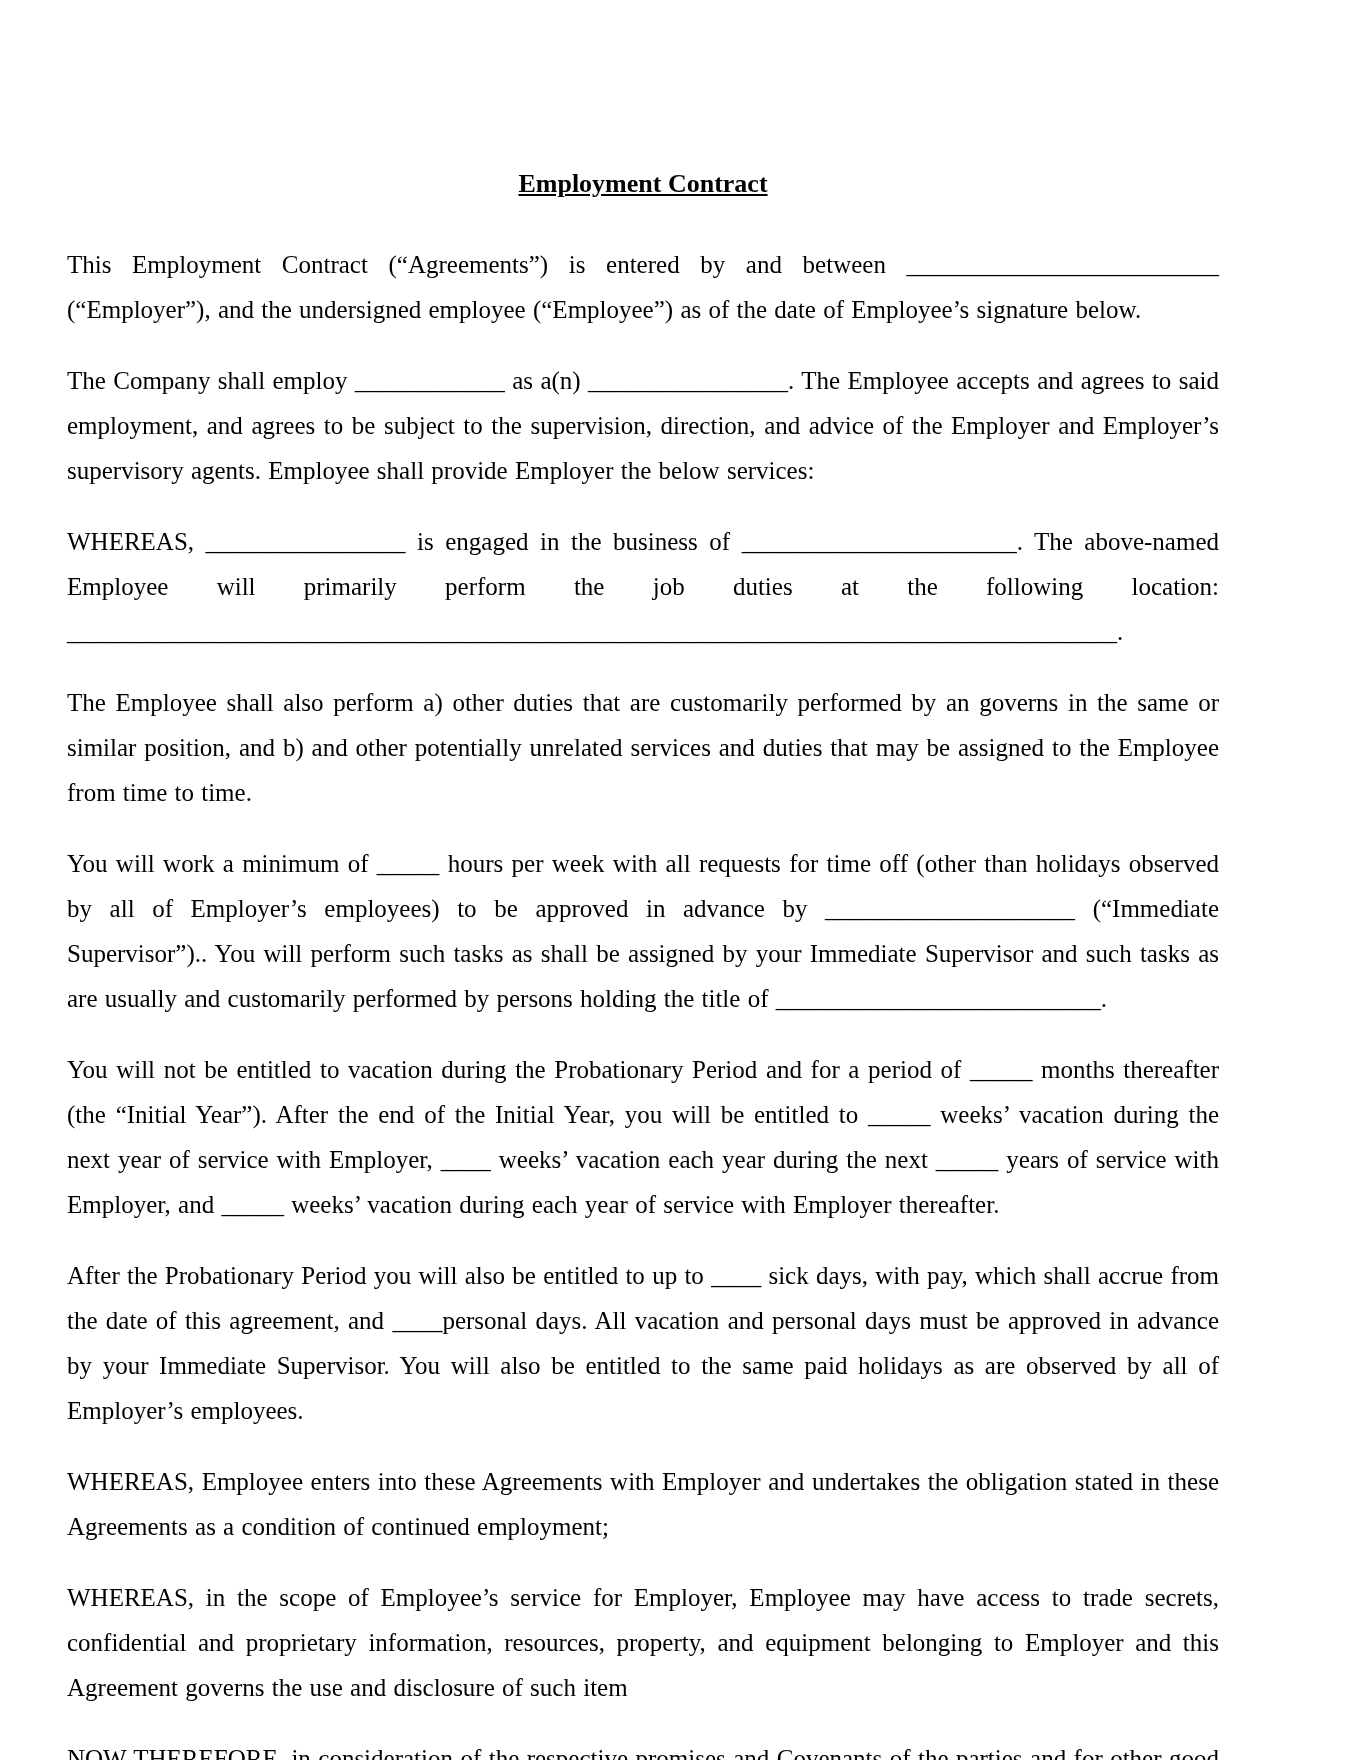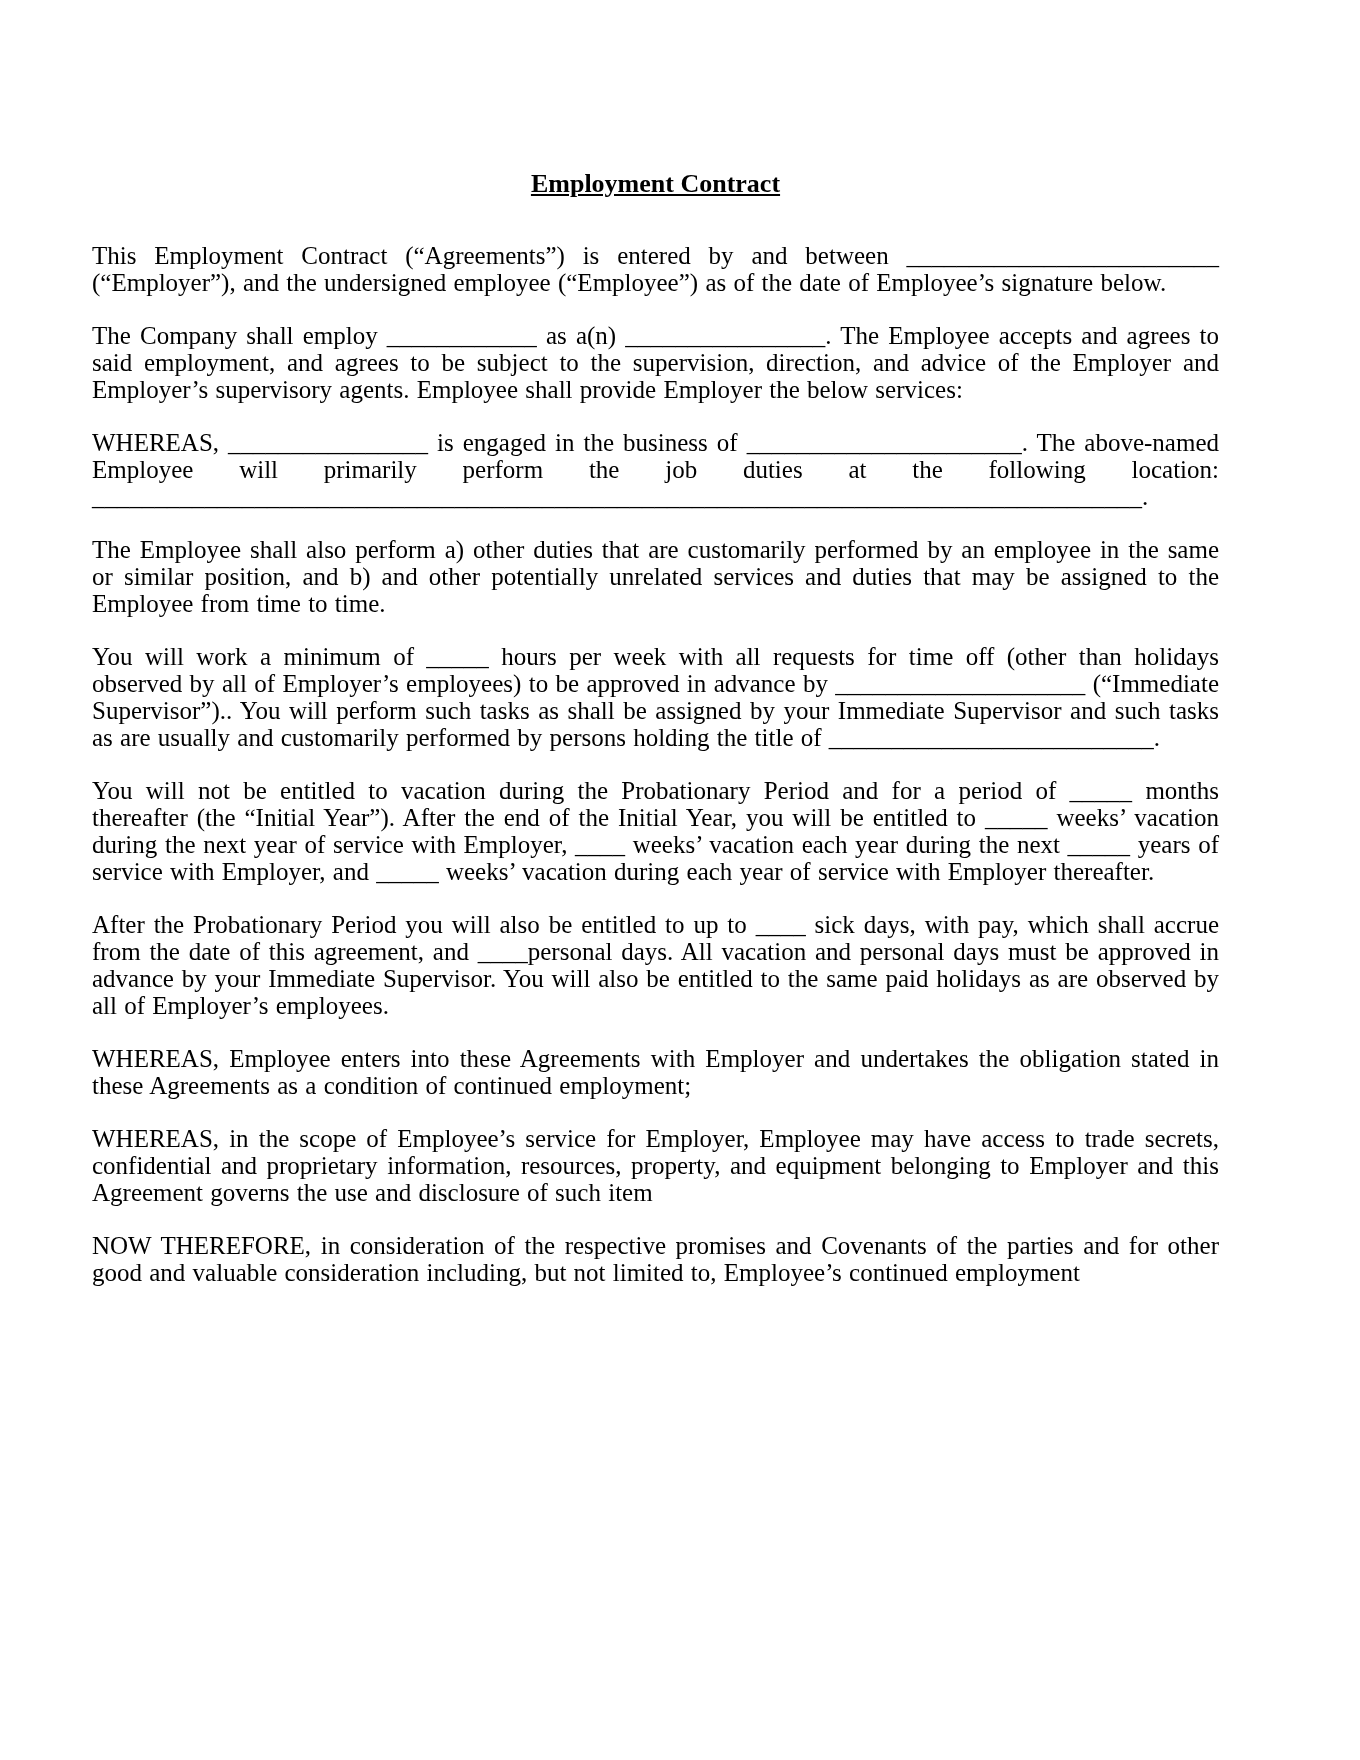--- a/index.html
+++ b/index.html
@@ -11,53 +11,53 @@
     width: 1360px;
     height: 1760px;
     overflow: hidden;
     font-family: "Liberation Serif", "DejaVu Serif", serif;
     color: #000000;
   }
   .page {
     box-sizing: border-box;
     width: 1360px;
     height: 1404px;
-    padding: 167px 141px 0 92px;
+    padding: 167px 141px 0 67px;
     background: #ffffff;
   }
   .doc-title {
     font-size: 26px;
     line-height: 33px;
     font-weight: bold;
     text-decoration: underline;
     text-align: center;
     margin: 0 0 42px 0;
   }
   .para {
     font-size: 25px;
-    line-height: 27px;
+    line-height: 45px;
     text-align: justify;
     margin: 0 0 26px 0;
     word-spacing: 1px;
   }
 </style>
 </head>
 <body>
 
 <div class="page">
   <h1 class="doc-title">Employment Contract</h1>
 
   <p class="para">This Employment Contract (“Agreements”) is entered by and between _________________________ (“Employer”), and the undersigned employee (“Employee”) as of the date of Employee’s signature below.</p>
 
   <p class="para">The Company shall employ ____________ as a(n) ________________. The Employee accepts and agrees to said employment, and agrees to be subject to the supervision, direction, and advice of the Employer and Employer’s supervisory agents. Employee shall provide Employer the below services:</p>
 
   <p class="para">WHEREAS, ________________ is engaged in the business of ______________________. The above-named Employee will primarily perform the job duties at the following location: ____________________________________________________________________________________.</p>
 
 
-  <p class="para">The Employee shall also perform a) other duties that are customarily performed by an employee in the same or similar position, and b) and other potentially unrelated services and duties that may be assigned to the Employee from time to time.</p>
+  <p class="para">The Employee shall also perform a) other duties that are customarily performed by an governs in the same or similar position, and b) and other potentially unrelated services and duties that may be assigned to the Employee from time to time.</p>
 
   <p class="para">You will work a minimum of _____ hours per week with all requests for time off (other than holidays observed by all of Employer’s employees) to be approved in advance by ____________________ (“Immediate Supervisor”).. You will perform such tasks as shall be assigned by your Immediate Supervisor and such tasks as are usually and customarily performed by persons holding the title of __________________________.</p>
 
   <p class="para">You will not be entitled to vacation during the Probationary Period and for a period of _____ months thereafter (the “Initial Year”). After the end of the Initial Year, you will be entitled to _____ weeks’ vacation during the next year of service with Employer, ____ weeks’ vacation each year during the next _____ years of service with Employer, and _____ weeks’ vacation during each year of service with Employer thereafter.</p>
 
   <p class="para">After the Probationary Period you will also be entitled to up to ____ sick days, with pay, which shall accrue from the date of this agreement, and ____personal days. All vacation and personal days must be approved in advance by your Immediate Supervisor. You will also be entitled to the same paid holidays as are observed by all of Employer’s employees.</p>
 
   <p class="para">WHEREAS, Employee enters into these Agreements with Employer and undertakes the obligation stated in these Agreements as a condition of continued employment;</p>
 
   <p class="para">WHEREAS, in the scope of Employee’s service for Employer, Employee may have access to trade secrets, confidential and proprietary information, resources, property, and equipment belonging to Employer and this Agreement governs the use and disclosure of such item</p>

